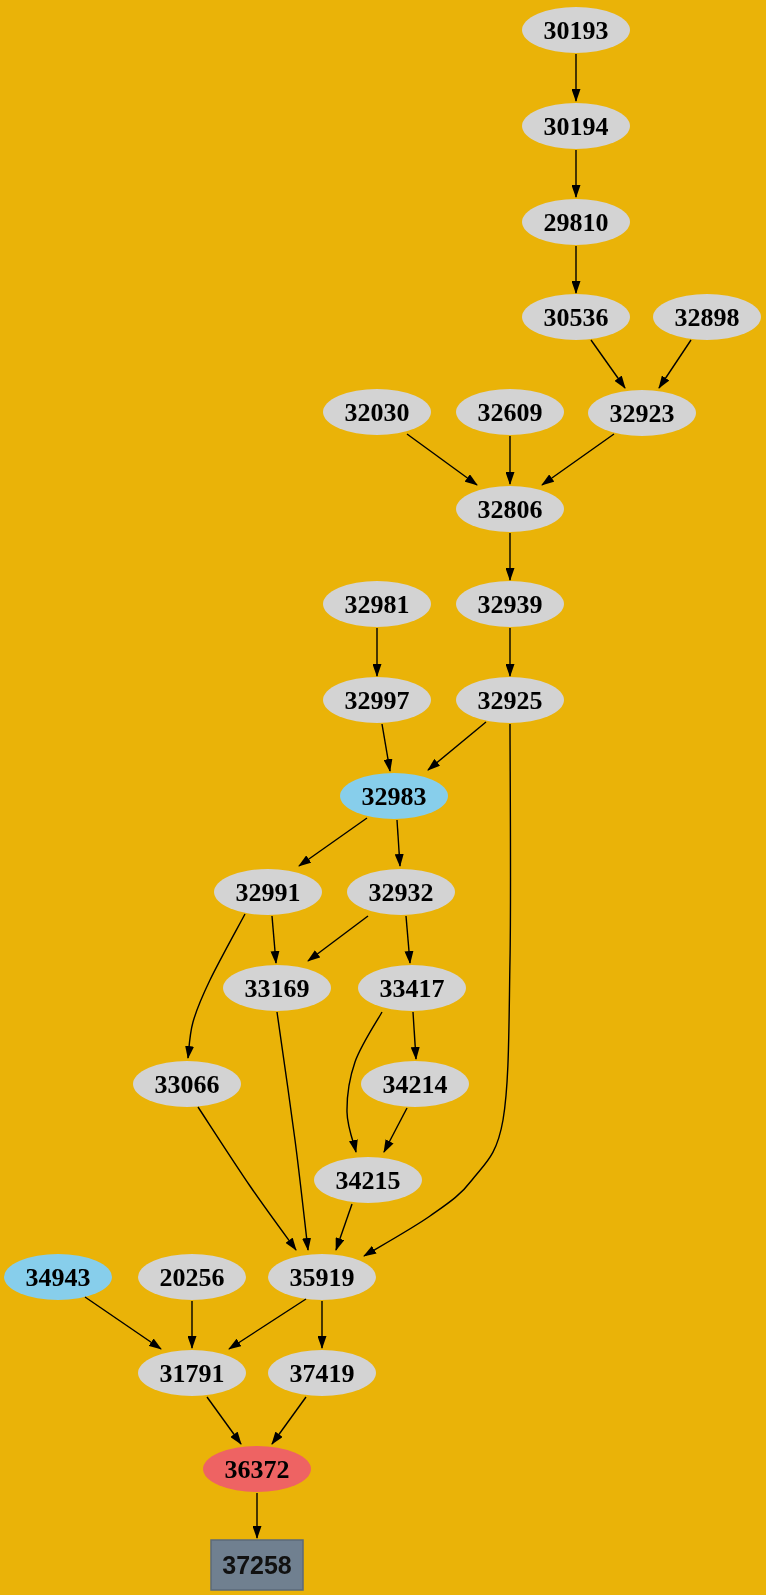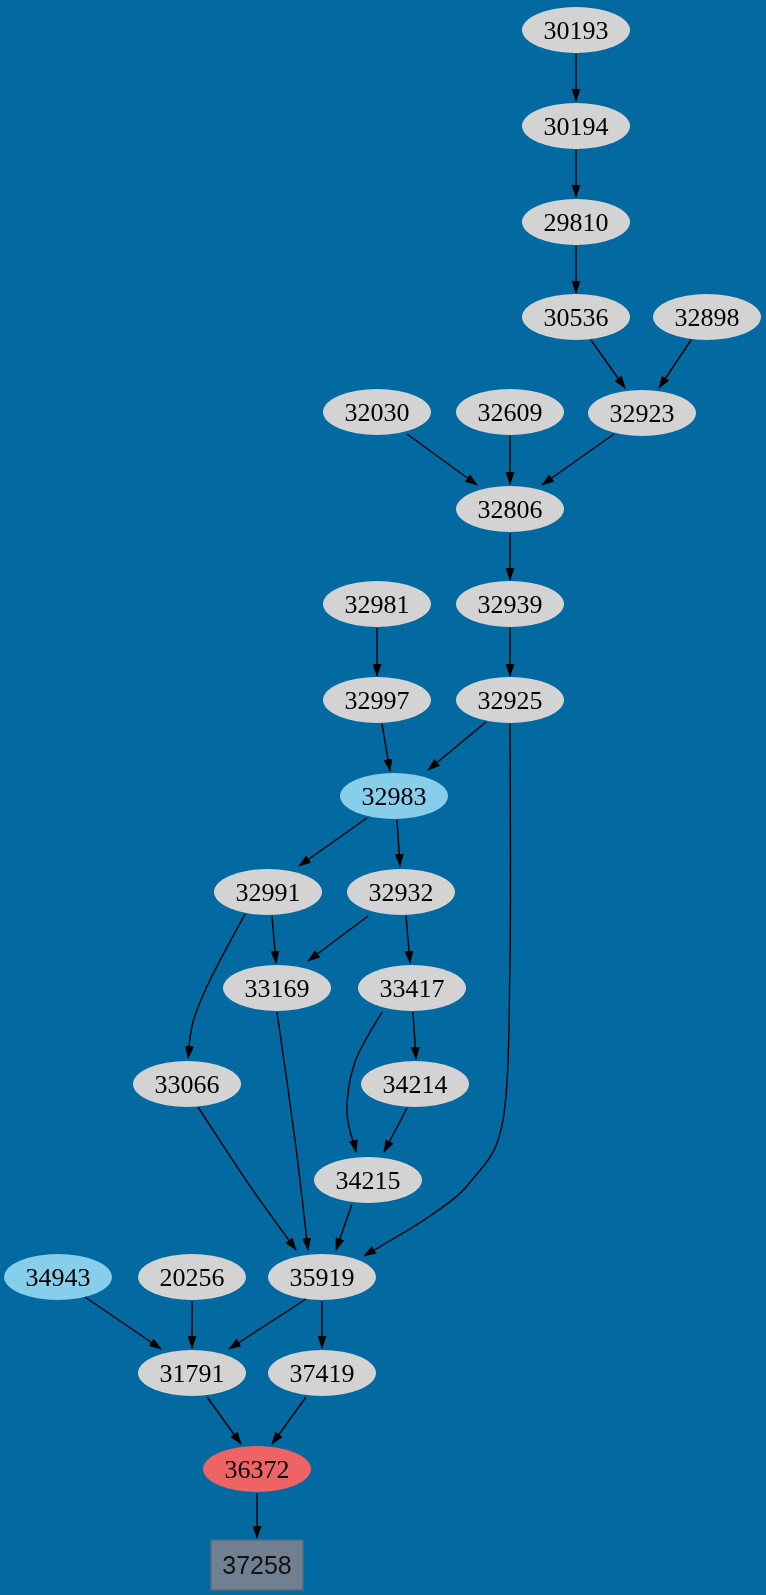--- a/index.html
+++ b/index.html
@@ -4,22 +4,23 @@
 <style>
   html, body {
     margin: 0;
     padding: 0;
     background: #ffffff;
   }
   .graph-wrap {
     width: 766px;
     height: 1595px;
     position: relative;
-    background: #0369a1;
+    background: #eab308;
     overflow: hidden;
+    font-weight: bold;
   }
   svg.graph {
     display: block;
     width: 766px;
     height: 1595px;
   }
   .node-label {
     font-family: "Liberation Serif", "DejaVu Serif", serif;
     font-size: 26px;
     fill: #000000;

